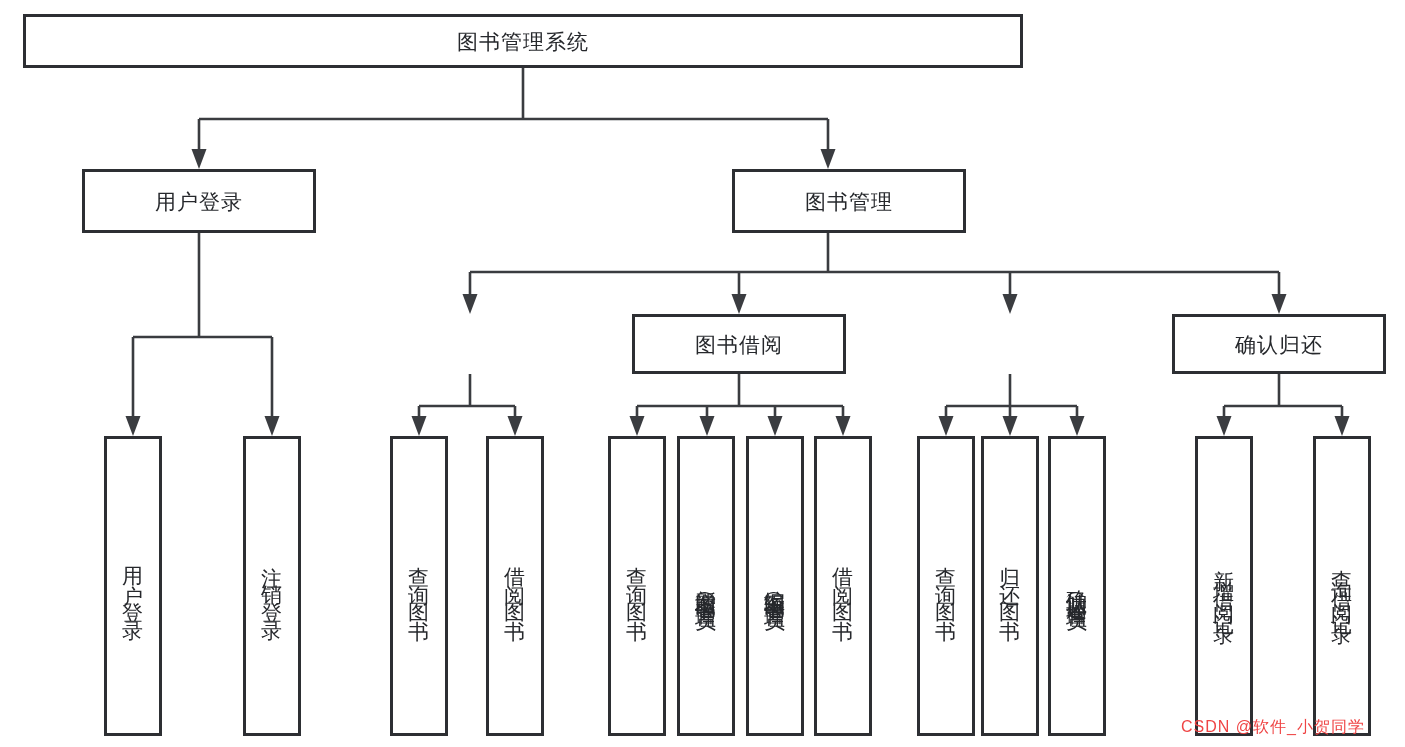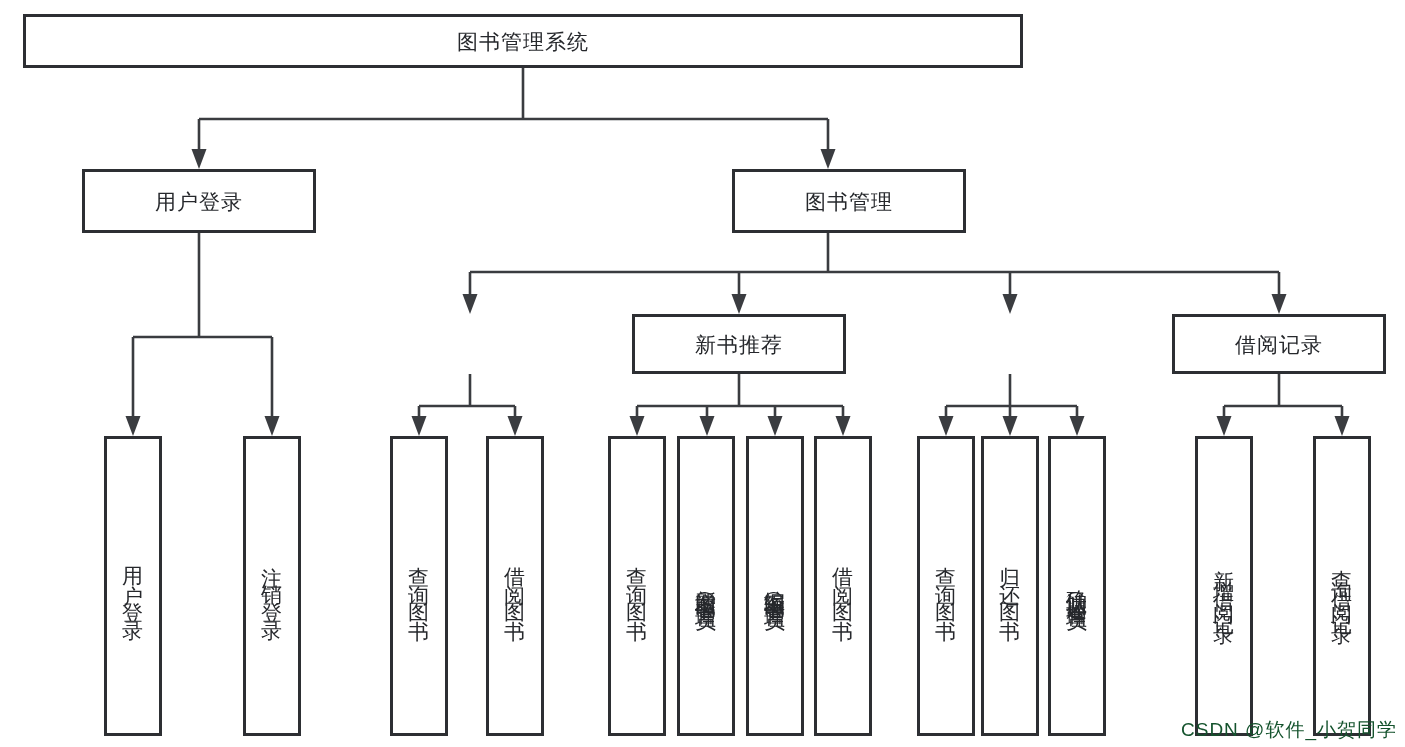--- a/index.html
+++ b/index.html
@@ -46,23 +46,23 @@
     text-orientation: upright;
     font-size: 21px;
   }
   .len4 { letter-spacing: 18px; }
   .len6 { letter-spacing: 11px; }
   .len9 { letter-spacing: 3px;  }
   .watermark {
     position: absolute;
     left: 1181px;
     top: 717px;
-    font-size: 19px;
+    font-size: 16px;
     letter-spacing: 1px;
-    color: #14532d;
+    color: #ef4444;
     white-space: nowrap;
     z-index: 5;
   }
 </style>
 </head>
 <body>
 
 <div class="stage">
 
   <svg class="wires" viewBox="0 0 1405 747" xmlns="http://www.w3.org/2000/svg">
@@ -96,22 +96,22 @@
       <polygon points="1216.5,416 1231.5,416 1224,436"></polygon>
       <polygon points="1334.5,416 1349.5,416 1342,436"></polygon>
     </g>
   </svg>
 
   <div class="node root">图书管理系统</div>
 
   <div class="node lvl2" style="left:82px">用户登录</div>
   <div class="node lvl2" style="left:732px">图书管理</div>
 
-  <div class="node lvl3" style="left:632px">新书推荐</div>
-  <div class="node lvl3" style="left:1172px">借阅记录</div>
+  <div class="node lvl3" style="left:632px">图书借阅</div>
+  <div class="node lvl3" style="left:1172px">确认归还</div>
 
   <div class="node leaf len4" style="left:104px">用户登录</div>
   <div class="node leaf len4" style="left:243px">注销登录</div>
 
   <div class="node leaf len4" style="left:390px">查询图书</div>
   <div class="node leaf len4" style="left:486px">借阅图书</div>
 
   <div class="node leaf len4" style="left:608px">查询图书</div>
   <div class="node leaf len9" style="left:677px">新增图书（管理员）</div>
   <div class="node leaf len9" style="left:746px">编辑图书（管理员）</div>

